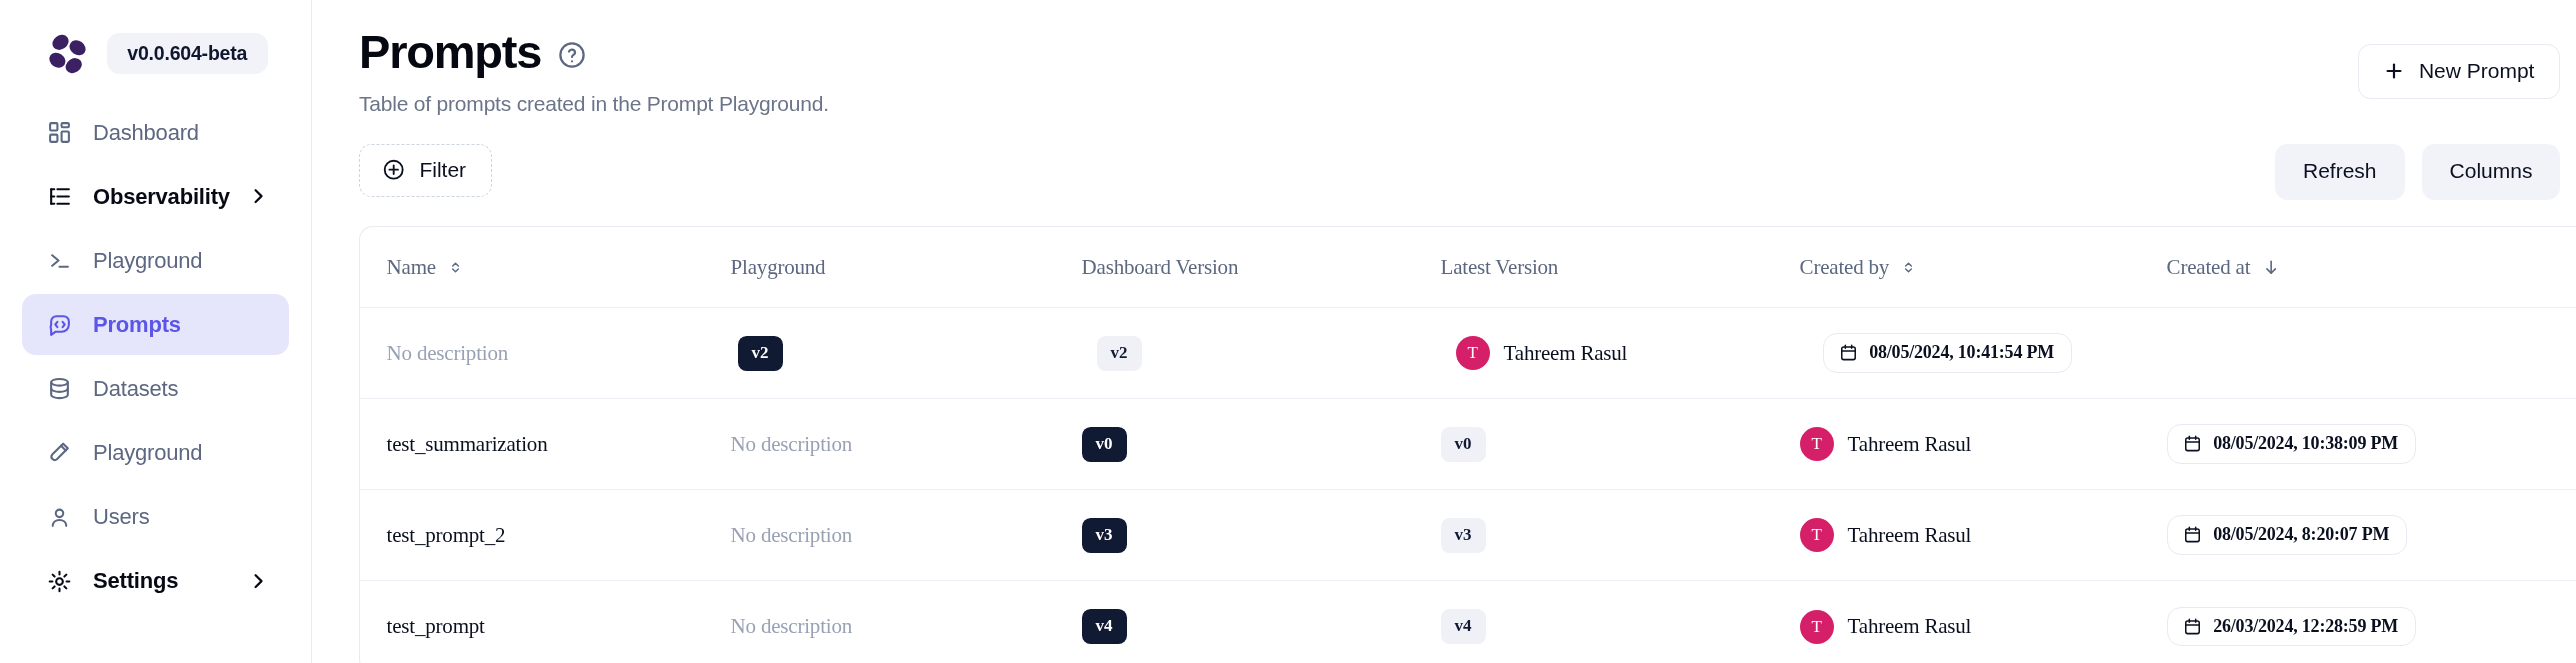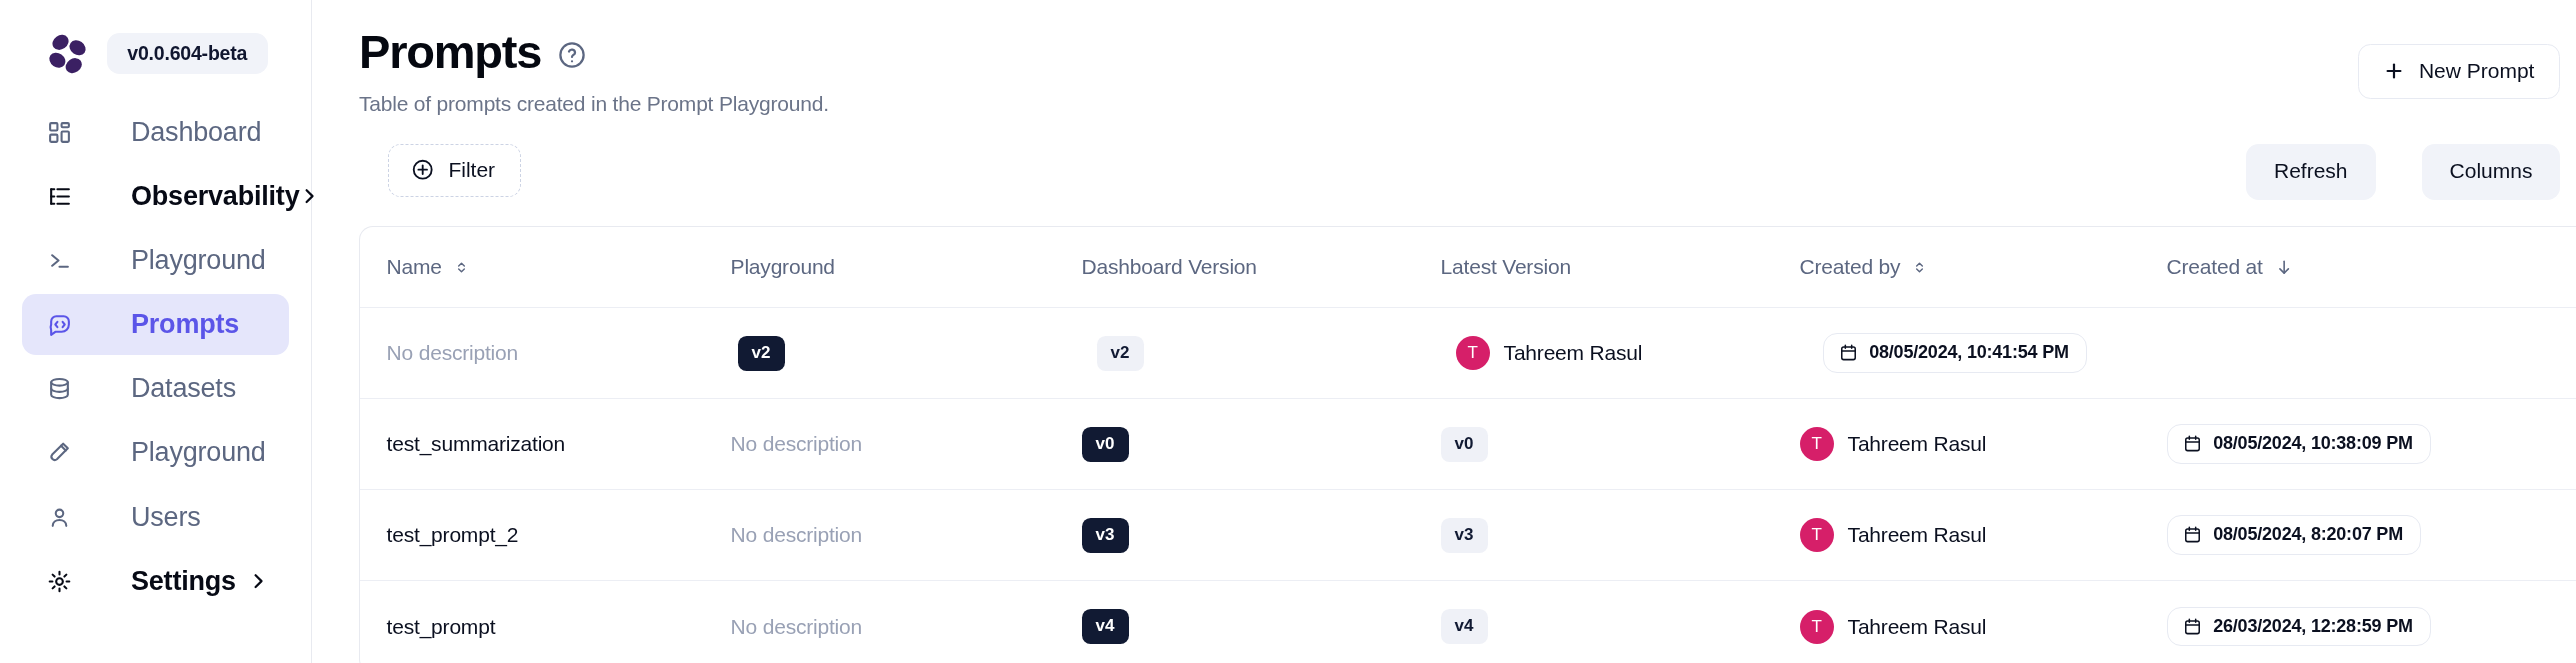--- a/index.html
+++ b/index.html
@@ -65,25 +65,24 @@
     margin-bottom: 3.1px;
     position: relative;
   }
   .nav-item .ico {
     width: 30px; height: 30px;
     flex: 0 0 30px;
     display: flex; align-items: center; justify-content: center;
     margin-right: 19px;
   }
   .nav-item .label {
-    font-size: 27px;
+    font-size: 22px;
     color: #5c6781;
     letter-spacing: -0.2px;
     white-space: nowrap;
-    margin-left: 38px;
   }
   .nav-item.bold .label { color: #070a15; font-weight: bold; }
   .nav-item.active { background: #e5e6fb; }
   .nav-item.active .label { color: #5b55e8; font-weight: bold; }
   .nav-item .chev {
     margin-left: auto;
     display: flex; align-items: center; justify-content: center;
     width: 22px; height: 22px;
   }
 
@@ -130,21 +129,20 @@
     display: inline-flex;
     align-items: center;
     justify-content: center;
     gap: 14px;
     font-size: 21px;
     color: #0b1020;
     border-radius: 12.5px;
     cursor: pointer;
     white-space: nowrap;
     font-weight: 500;
-    margin-left: 29px;
   }
   .btn-outline {
     background: #ffffff;
     border: 1.6px solid #e7eaf2;
     padding: 14px 25px 15px 23.4px;
   }
   .btn-soft {
     background: #f1f3f9;
     border: none;
     padding: 15.6px 28px 16.4px 28px;
@@ -177,21 +175,21 @@
   .trow {
     display: flex;
     align-items: center;
     width: 2554px;
     border-bottom: 1.6px solid #eceef4;
   }
   .trow.header { height: 81px; }
   .trow.body { height: 91px; }
   .trow.body:last-child { border-bottom: none; }
 
-  .cell { display: flex; align-items: center; padding-left: 26.6px; }
+  .cell { display: flex; align-items: center; padding-left: 26.6px; font-family: Liberation Serif, serif; }
   .c-name { flex: 0 0 344px; }
   .c-desc { flex: 0 0 351px; }
   .c-champ { flex: 0 0 359px; }
   .c-latest { flex: 0 0 359px; }
   .c-by { flex: 0 0 367px; }
   .c-at { flex: 1 1 auto; }
 
   .th {
     font-size: 21px;
     color: #5c6781;

